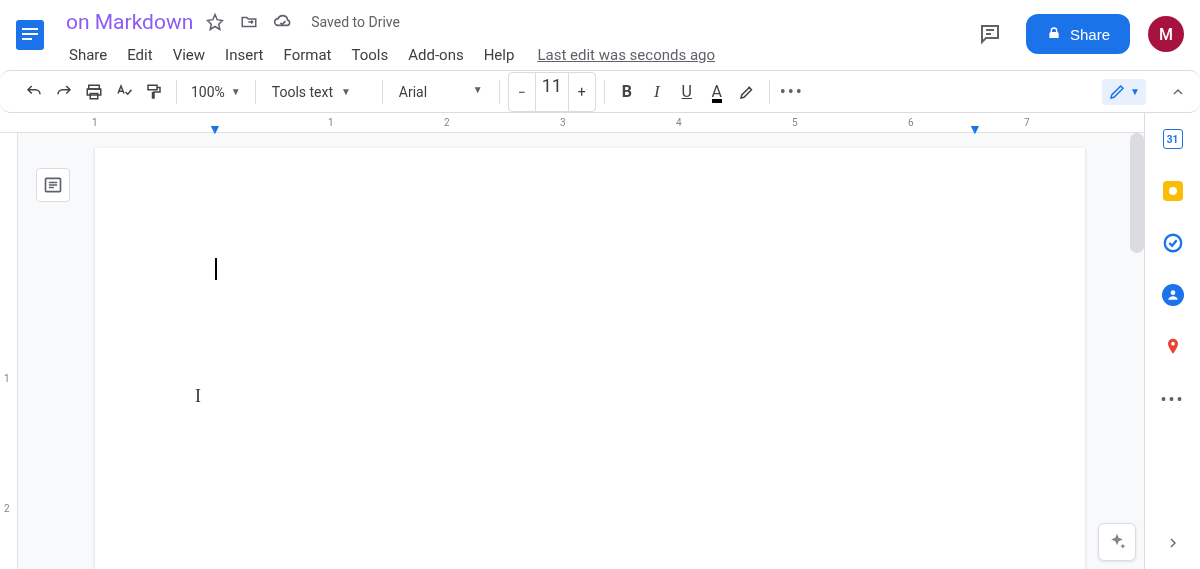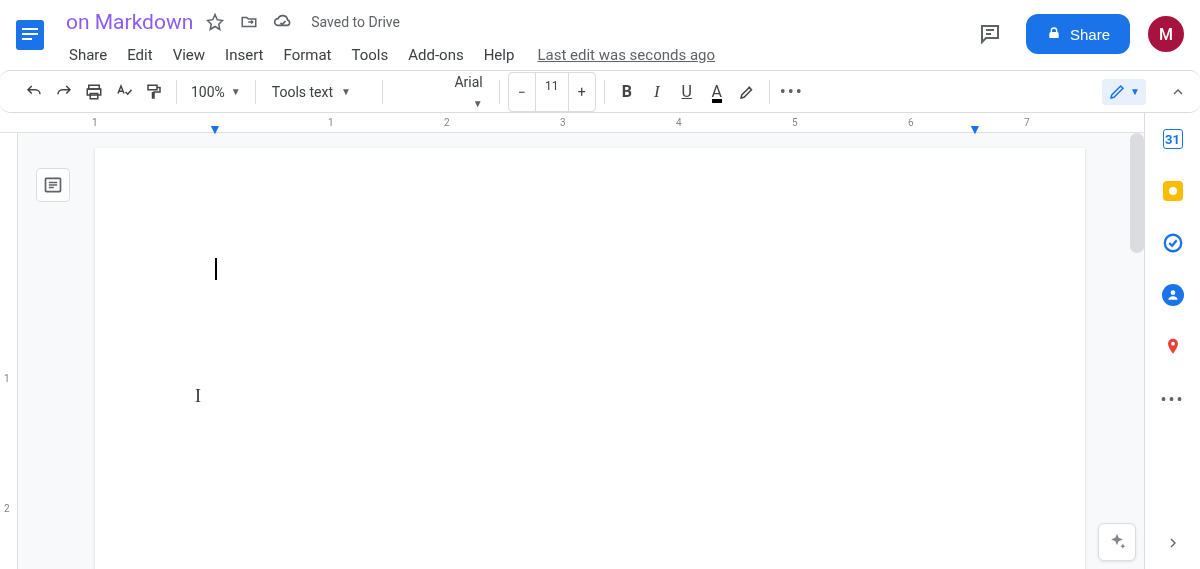--- a/index.html
+++ b/index.html
@@ -20,25 +20,25 @@
   .header-right { margin-left: auto; display: flex; align-items: center; gap: 18px; padding-right: 4px; padding-top: 6px; }
   .comment-icon { width: 36px; height: 36px; display: flex; align-items: center; justify-content: center; cursor: pointer; border-radius: 50%; color: #5f6368; }
   .share-btn { background: #1a73e8; color: #fff; border: none; border-radius: 12px; height: 40px; padding: 0 20px; font-size: 15px; font-weight: 500; display: flex; align-items: center; gap: 8px; cursor: pointer; }
   .avatar { width: 36px; height: 36px; border-radius: 50%; background: #a8123e; color: #fff; display: flex; align-items: center; justify-content: center; font-size: 16px; font-weight: 500; cursor: pointer; }
   
   .toolbar { border-top: 1px solid #dadce0; border-bottom: 1px solid #dadce0; height: 43px; display: flex; align-items: center; padding: 0 8px 0 20px; gap: 2px; border-radius: 10px; }
   .tbtn { min-width: 28px; height: 28px; display: flex; align-items: center; justify-content: center; cursor: pointer; border-radius: 4px; color: #444; }
   .sep { width: 1px; height: 24px; background: #dadce0; margin: 0 6px; }
   .zoom-sel { display: flex; align-items: center; gap: 6px; padding: 0 6px; cursor: pointer; font-size: 14px; color: #3c4043; }
   .style-sel { display: flex; align-items: center; gap: 8px; padding: 0 8px; cursor: pointer; font-size: 14px; color: #3c4043; min-width: 110px; }
-  .font-sel { display: flex; align-items: flex-end; gap: 8px; padding: 0 8px; cursor: pointer; font-size: 14px; color: #3c4043; min-width: 100px; flex-direction: column; }
+  .font-sel { display: flex; align-items: flex-start; gap: 8px; padding: 0 8px; cursor: pointer; font-size: 14px; color: #3c4043; min-width: 100px; }
   .caret { font-size: 10px; color: #5f6368; }
   .fontsize-group { display: flex; align-items: center; border: 1px solid #dadce0; border-radius: 4px; overflow: hidden; }
   .fontsize-group .step { width: 26px; height: 26px; display: flex; align-items: center; justify-content: center; cursor: pointer; }
-  .fontsize-group .val { width: 34px; text-align: center; font-size: 12px; border-left: 1px solid #dadce0; border-right: 1px solid #dadce0; height: 38px; line-height: 26px; }
+  .fontsize-group .val { width: 34px; text-align: center; font-size: 18px; border-left: 1px solid #dadce0; border-right: 1px solid #dadce0; height: 38px; line-height: 26px; }
   .bold { font-weight: 700; font-size: 16px; }
   .italic { font-style: italic; font-family: serif; font-size: 17px; font-weight: 500; }
   .underline { text-decoration: underline; font-size: 16px; }
   .textcolor { position: relative; font-size: 16px; }
   .textcolor::after { content: ""; position: absolute; bottom: -2px; left: 0; right: 0; height: 4px; background: #000; }
   .edit-mode { display: flex; align-items: center; background: #e8f0fe; border-radius: 4px; padding: 4px 6px; gap: 4px; cursor: pointer; margin-left: auto; }
   .collapse { margin-left: 16px; }
   
   .workspace { display: flex; height: calc(569px - 70px - 43px); position: relative; }
   .canvas-wrap { flex: 1; background: #f8f9fa; position: relative; overflow: hidden; }
@@ -50,21 +50,21 @@
   .vruler .tick { position: absolute; left: 4px; }
   .page { position: absolute; left: 95px; top: 35px; width: 990px; height: 700px; background: #fff; box-shadow: 0 1px 3px rgba(0,0,0,0.15); }
   .cursor { position: absolute; left: 120px; top: 110px; width: 2px; height: 22px; background: #000; }
   .text-cursor-icon { position: absolute; left: 100px; top: 238px; font-size: 18px; font-family: serif; color: #333; pointer-events:none; }
   .outline-btn { position: absolute; left: 36px; top: 55px; width: 34px; height: 34px; display: flex; align-items: center; justify-content: center; cursor: pointer; color: #5f6368; border: 1px solid #dadce0; border-radius: 4px; background: #fff; }
   .scrollbar { position: absolute; right: 0; top: 20px; width: 14px; height: 120px; background: #dadce0; border-radius: 7px; }
   .explore { position: absolute; right: 8px; bottom: 8px; width: 38px; height: 38px; background: #fff; border: 1px solid #dadce0; border-radius: 6px; display: flex; align-items: center; justify-content: center; cursor: pointer; box-shadow: 0 1px 3px rgba(0,0,0,0.1); }
   
   .side-panel { width: 56px; border-left: 1px solid #dadce0; display: flex; flex-direction: column; align-items: center; padding-top: 14px; gap: 28px; background: #fff; }
   .side-icon { width: 24px; height: 24px; display: flex; align-items: center; justify-content: center; cursor: pointer; border-radius: 50%; font-size: 14px; }
-  .side-cal { background: #fff; border: 1px solid #1a73e8; color: #1a73e8; border-radius: 3px; font-size: 13px; font-weight: bold; width: 20px; height: 20px; line-height: 19px; text-align: center; }
+  .side-cal { background: #fff; border: 1px solid #1a73e8; color: #1a73e8; border-radius: 3px; font-size: 10px; font-weight: bold; width: 20px; height: 20px; line-height: 19px; text-align: center; }
   .side-keep { background: #fbbc04; border-radius: 4px; width: 20px; height: 20px; position: relative; }
   .side-keep::after { content:""; position:absolute; background:#fff; width:8px; height:8px; border-radius:50%; top:6px; left:6px;}
   .side-tasks { color: #1a73e8; }
   .side-contacts { background: #1a73e8; color: #fff; border-radius: 50%; width: 22px; height: 22px; display:flex;align-items:center;justify-content:center; }
   .side-more { color: #5f6368; font-size: 18px; letter-spacing: 2px; }
   .side-expand { color: #5f6368; margin-top: auto; margin-bottom: 14px; }
   
   svg { display: block; }
 </style>
 </head>

